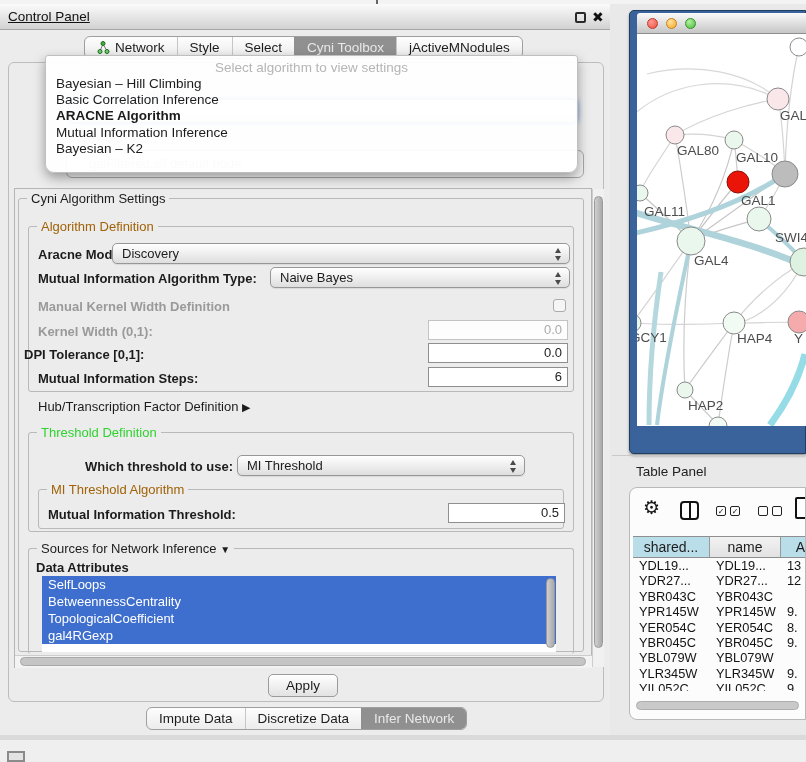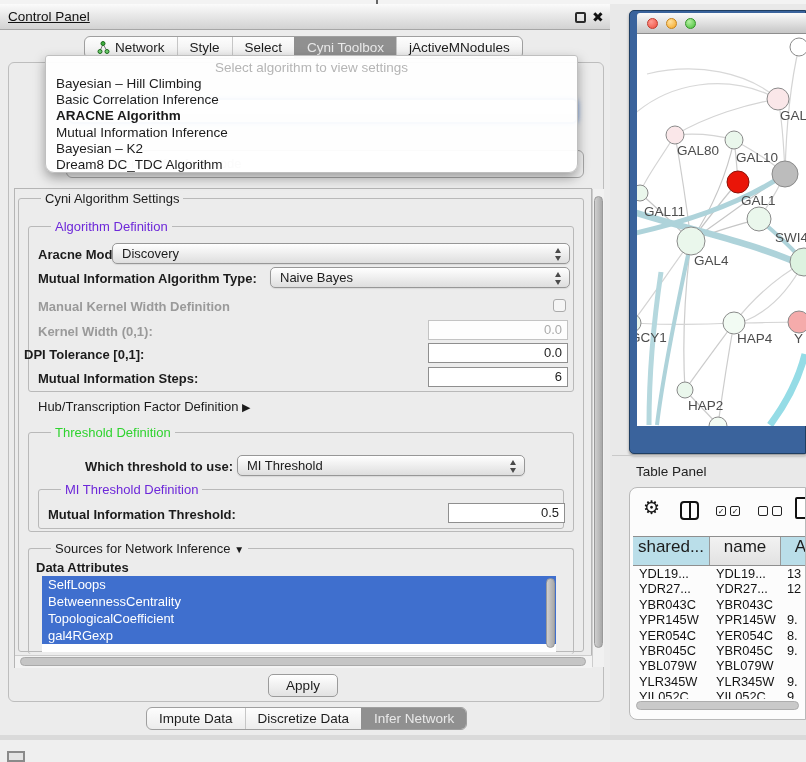--- a/index.html
+++ b/index.html
@@ -42,22 +42,22 @@
 
   
   .viewport { left:14px; top:188px; width:578px; height:480px; border:1px solid #b5b5b5; background:#ececec; }
   .vtrack { left:592px; top:189px; width:12px; height:478px; background:#f1f1f1; border-left:1px solid #cdcdcd; }
   .vthumb { left:594px; top:196px; width:9px; height:452px; background:linear-gradient(90deg,#cfcfcf,#aaaaaa); border:1px solid #9a9a9a; border-radius:5px; }
   .htrack { left:15px; top:655px; width:577px; height:13px; background:#f3f3f3; border-top:1px solid #cccccc; }
   .hthumb { left:20px; top:657px; width:566px; height:9px; background:#c5c5c5; border:1px solid #a9a9a9; border-radius:5px; }
 
   
   .fs { position:absolute; border:1px solid #b9b9b9; border-radius:3px; }
-  .fs .lg { position:absolute; top:-8px; left:22px; background:#ececec; padding:0 4px; font-size:13px; white-space:nowrap;text-align:right; }
-  .lg.blue { color:#6d28d9; }
+  .fs .lg { position:absolute; top:-8px; left:8px; background:#ececec; padding:0 4px; font-size:13px; white-space:nowrap;text-align:right; }
+  .lg.blue { color:#a16207; }
   .lg.green { color:#2fd32f; }
 
   .lbl { position:absolute; font-weight:bold; white-space:nowrap; }
   .lbl.gray { color:#9a9a9a; }
   .plain { font-weight:normal; }
 
   
   .combo {
     position:absolute; height:21px; border:1px solid #979797; border-radius:5px;
     background:linear-gradient(#ffffff,#dedede); line-height:19px;
@@ -132,21 +132,21 @@
     border:1px solid #b9b9b9; border-radius:8px 0 0 8px; overflow:hidden; }
   .gear { position:absolute; left:13px; top:8px; font-size:19px; color:#161616; }
   .split-icon { position:absolute; left:50px; top:13px; width:19px; height:19px; border:2px solid #111; border-radius:4px; }
   .split-icon i { position:absolute; left:7px; top:0; width:2px; height:15px; background:#111; }
   .cbpair { position:absolute; display:flex; gap:4px; }
   .cb { width:10px; height:10px; border:1.5px solid #222; border-radius:2px; font-size:8px; line-height:9px; text-align:center; font-weight:bold; color:#111; }
   .file-icon { position:absolute; left:165px; top:9px; width:16px; height:22px; border:2px solid #111; border-radius:2px; background:#fff; }
 
   .grid { position:absolute; left:3px; top:48px; width:200px; }
   .thead { display:flex; border-top:1px solid #8f8f8f; border-bottom:1px solid #8f8f8f; }
-  .th { height:28px; line-height:20px; text-align:center; font-size:17px; border-right:1px solid #9a9a9a; background:linear-gradient(#f2f2f2,#e2e2e2); overflow:hidden; }
+  .th { height:20px; line-height:20px; text-align:center; font-size:14px; border-right:1px solid #9a9a9a; background:linear-gradient(#f2f2f2,#e2e2e2); overflow:hidden; }
   .th.hl { background:#badee9; }
   .tbody { height:133px; overflow:hidden; }
   .tr { display:flex; }
   .td { height:15.4px; line-height:15.4px; font-size:12.8px; padding-left:6px; white-space:nowrap; overflow:hidden; color:#141414; }
   .c0 { width:77px; } .c1 { width:71px; } .c2 { width:40px; }
   .tp-hthumb { position:absolute; left:6px; top:213px; width:163px; height:9px; background:#c9c9c9; border:1px solid #adadad; border-radius:5px; }
 </style>
 </head>
 <body>
 
@@ -234,21 +234,21 @@
   <span class="lg green">Threshold Definition</span>
 </div>
 
 <div class="lbl" style="left:85px; top:459px;">Which threshold to use:</div>
 <div class="combo" style="left:237px; top:455px; width:288px;">
   <span class="val">MI Threshold</span>
   <span class="arrows"></span>
 </div>
 
 <div class="fs" style="left:38px; top:489px; width:526px; height:40px;">
-  <span class="lg blue">MI Threshold Definition</span>
+  <span class="lg blue">MI Threshold Algorithm</span>
 </div>
 <div class="lbl" style="left:48px; top:507px;">Mutual Information Threshold:</div>
 <div class="tinput" style="left:448px; top:503px; width:117px;">0.5</div>
 
 <div class="fs" style="left:28px; top:548px; width:546px; height:106px; border-bottom:none;">
   <span class="lg">
     <span>Sources for Network Inference</span>
     <span style="font-size:10px;">▼</span>
   </span>
 </div>
@@ -286,21 +286,20 @@
 </div>
 
 <div class="abs popup">
   <div class="ph">Select algorithm to view settings</div>
   <div id="algo-items">
       <div class="algo">Bayesian – Hill Climbing</div>
       <div class="algo">Basic Correlation Inference</div>
       <div class="algo bold">ARACNE Algorithm</div>
       <div class="algo">Mutual Information Inference</div>
       <div class="algo">Bayesian – K2</div>
-      <div class="algo">Dream8 DC_TDC Algorithm</div>
     </div>
 </div>
 
 <div class="abs net-win">
   <div class="nt-bar">
     <span class="light red"></span>
     <span class="light yellow"></span>
     <span class="light green"></span>
   </div>
   <div class="nt-content">

